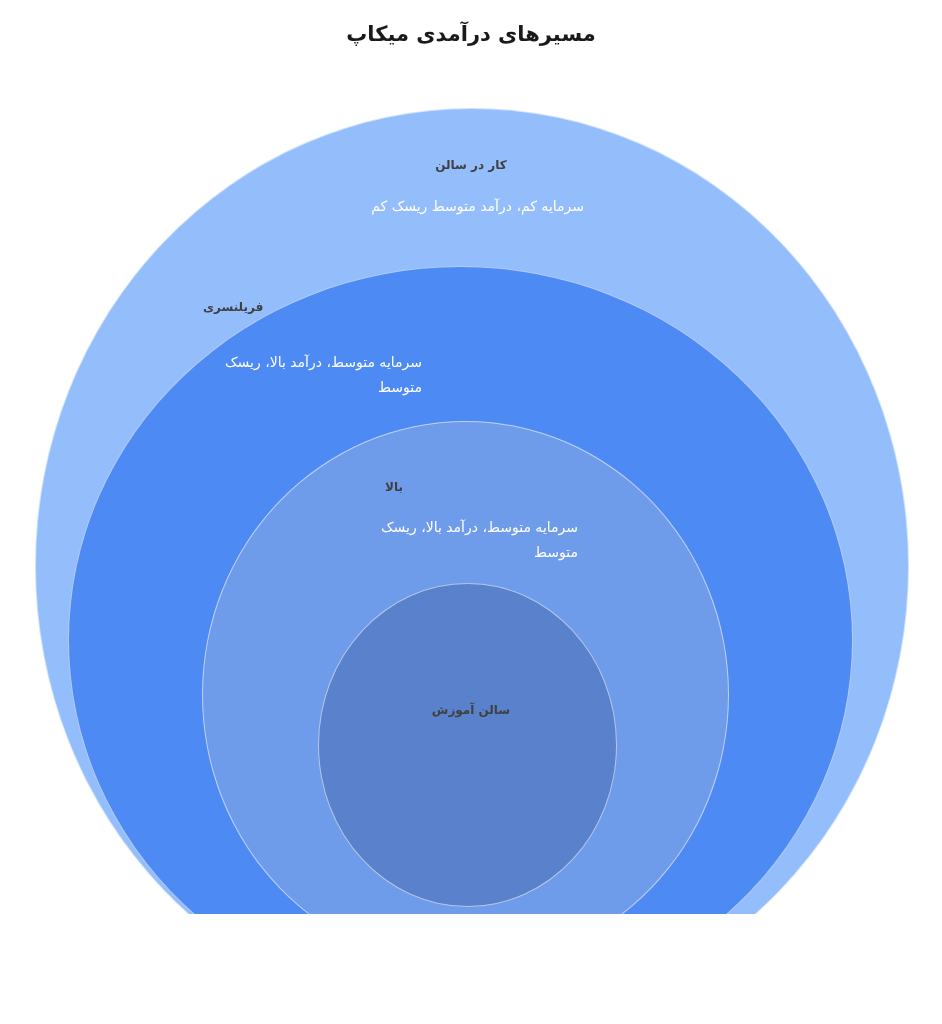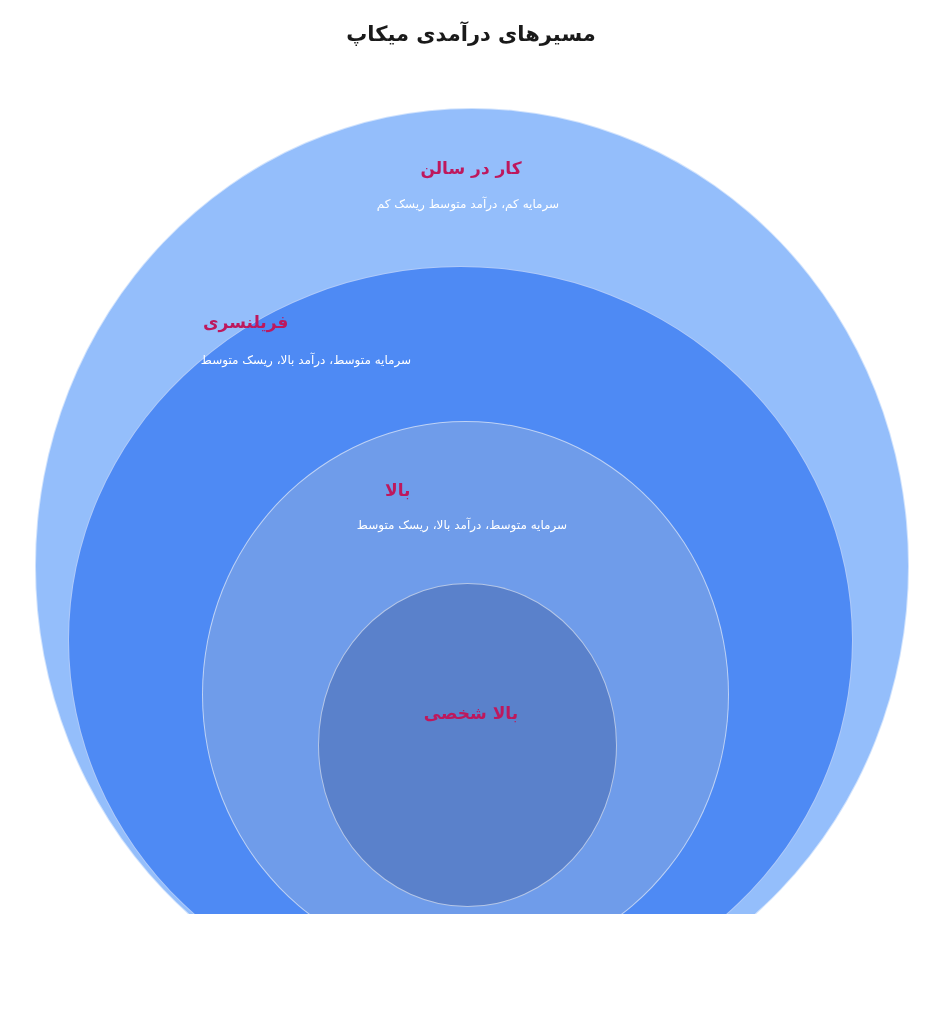--- a/index.html
+++ b/index.html
@@ -32,38 +32,38 @@
     border:1px solid rgba(255,255,255,0.55);
     box-sizing:border-box;
   }
   .circle-1{ left:35px;  top:108px; width:874px; height:916px; }
   .circle-2{ left:68px;  top:266px; width:785px; height:748px; }
   .circle-3{ left:202px; top:421px; width:527px; height:547px; }
   .circle-4{ left:318px; top:583px; width:299px; height:324px; }
 
   .level-label{
     position:absolute;
-    color:#be185d;
+    color:#404040;
     font-weight:bold;
-    font-size:17px;
+    font-size:12px;
     white-space:nowrap;
     direction:rtl;
   }
   .level-desc{
     position:absolute;
     color:#ffffff;
-    font-size:12px;
+    font-size:14px;
     line-height:1.75;
-    text-align:center;
+    text-align:right;
     direction:rtl;
   }
   .label-1{ left:0; top:158px; width:100%; text-align:center; }
   .desc-1 { left:352px; top:194px; width:232px; }
 
-  .label-2{ left:203px; top:312px;text-align:center; }
+  .label-2{ left:203px; top:300px;text-align:center; }
   .desc-2 { left:190px; top:350px; width:232px; }
 
   .label-3{ left:385px; top:480px; }
   .desc-3 { left:346px; top:515px; width:232px; }
 
   .label-4{ left:0; top:703px; width:100%; text-align:center; }
   .desc-4 { left:357px; top:738px; width:220px; }
 </style>
 </head>
 <body>
@@ -82,15 +82,15 @@
 
   <div class="level-label label-1">کار در سالن</div>
   <div class="level-desc desc-1">سرمایه کم، درآمد متوسط ریسک کم</div>
 
   <div class="level-label label-2">فریلنسری</div>
   <div class="level-desc desc-2">سرمایه متوسط، درآمد بالا، ریسک متوسط</div>
 
   <div class="level-label label-3">بالا</div>
   <div class="level-desc desc-3">سرمایه متوسط، درآمد بالا، ریسک متوسط</div>
 
-  <div class="level-label label-4">بالا شخصی</div>
+  <div class="level-label label-4">سالن آموزش</div>
 
 </div>
 
 </body></html>

